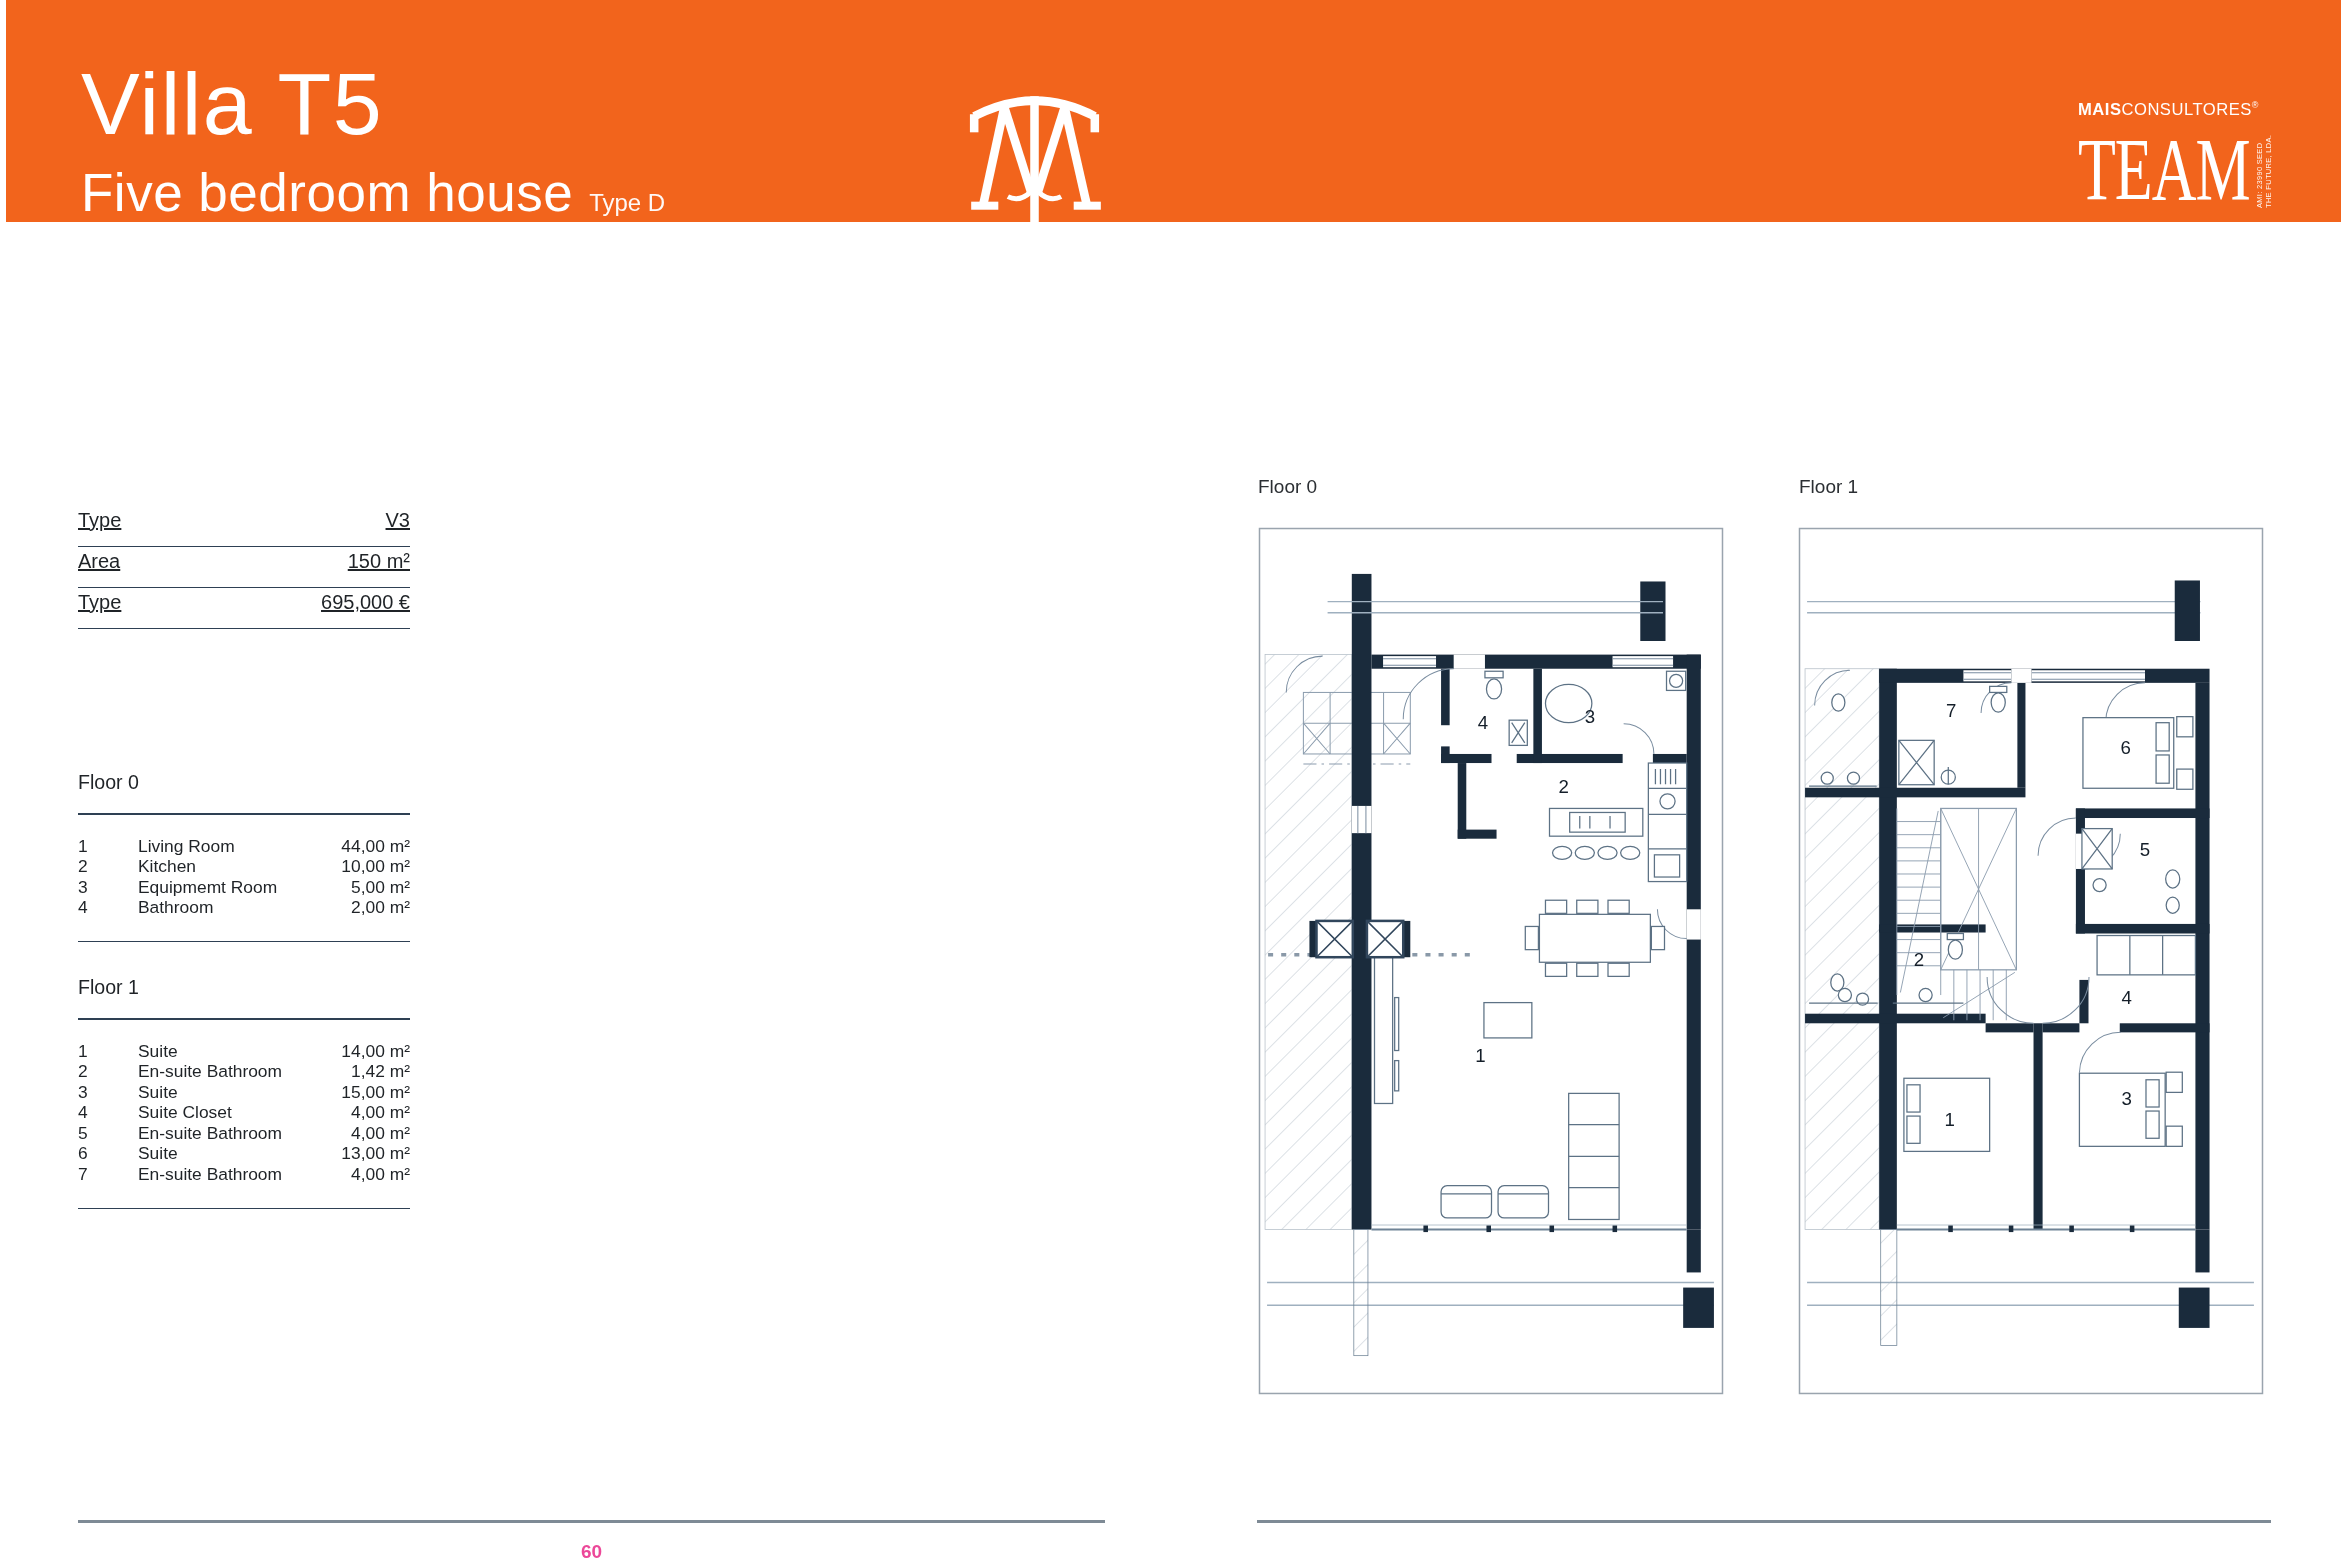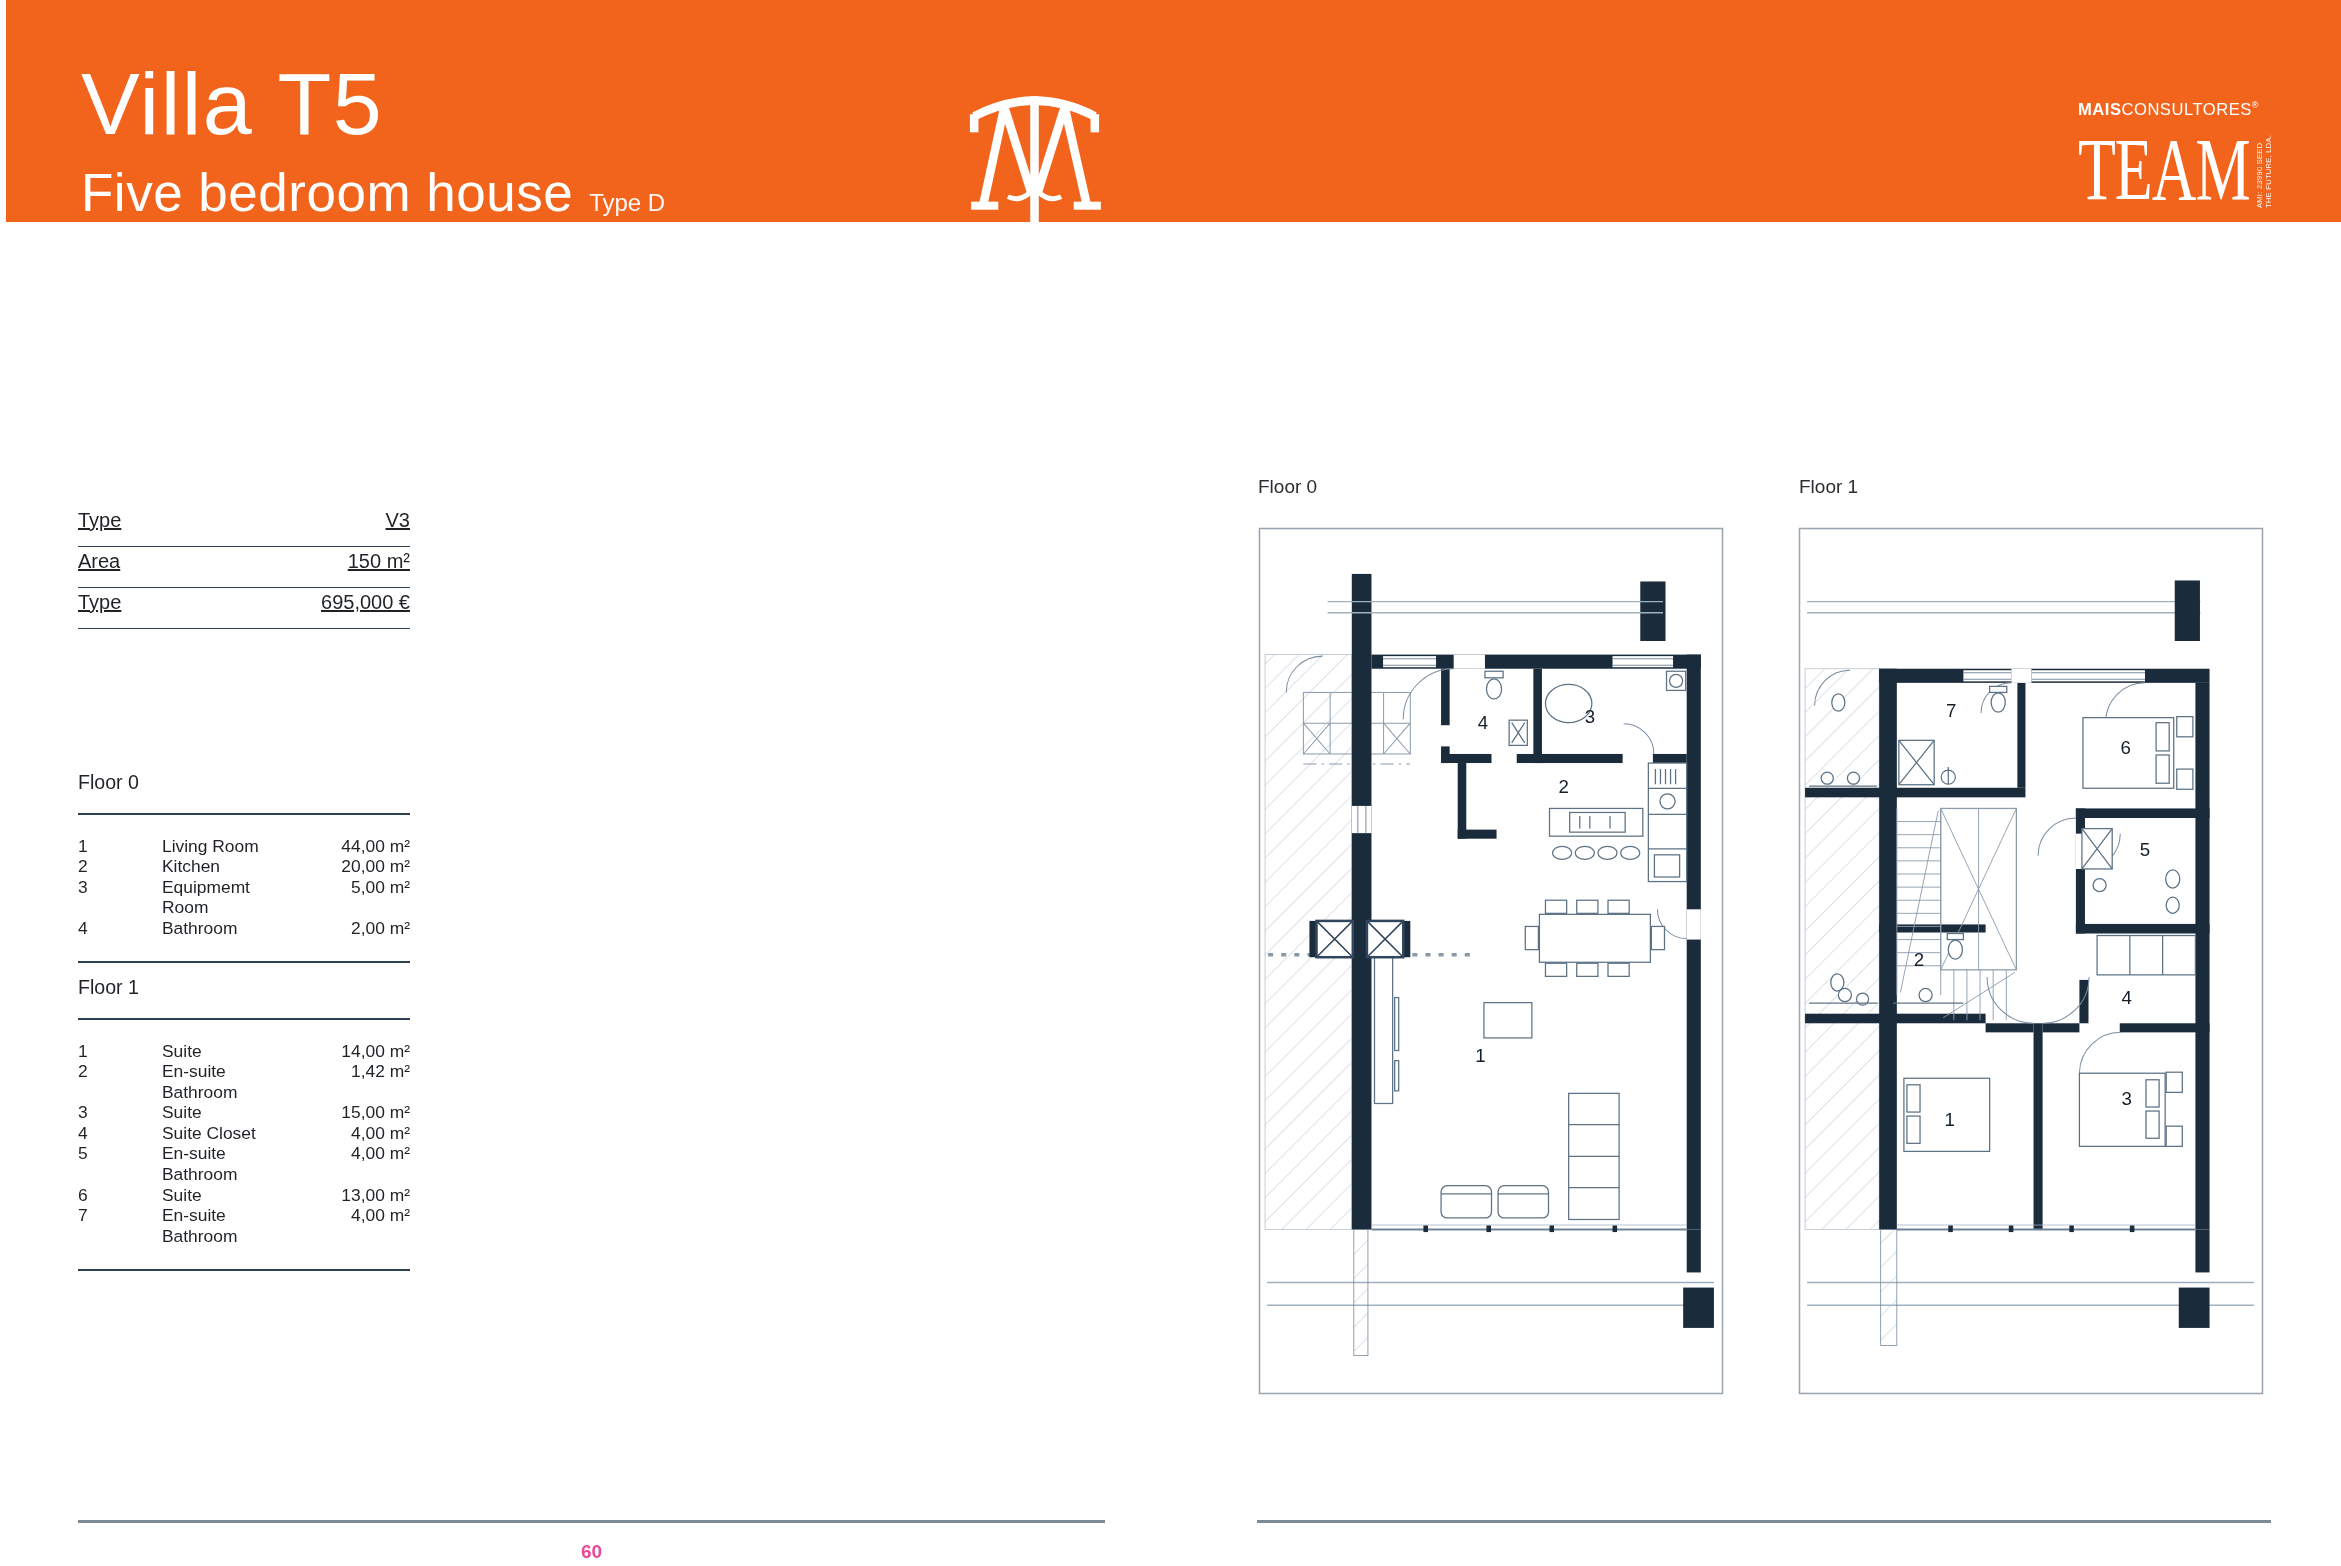--- a/index.html
+++ b/index.html
@@ -29,21 +29,21 @@
   .specs{position:absolute;left:78px;top:506px;width:332px;text-decoration:underline;}
   .spec-row{height:41px;box-sizing:border-box;border-bottom:1.5px solid #2E4053;
             display:flex;justify-content:space-between;align-items:flex-start;
             padding-top:3px;font-size:20px;}
   .floor-list{position:absolute;left:78px;width:332px;}
   .fl-title{font-size:19.6px;}
   .fl-rule{height:1.5px;background:#2E4053;margin-top:19px;}
   .fl-rows{margin-top:21px;}
   .fl-row{display:flex;font-size:17.4px;line-height:20.6px;}
   .fl-num{width:60px;}
-  .fl-name{flex:1;margin-left:24px;}
+  .fl-name{flex:1;}
   .fl-area{width:111px;text-align:right;}
   .fl-rule-bottom{height:1.5px;background:#2E4053;margin-top:23px;}
   
   .plan-title{position:absolute;top:476px;font-size:19px;color:#2b2f33;}
   .plan-box{position:absolute;top:526px;width:470px;height:870px;}
   .plan-box svg{width:100%;height:100%;display:block;}
   
   .footer-rule{position:absolute;top:1520px;height:2.5px;background:#7E8A95;}
   .page-num{position:absolute;top:1541px;font-size:19px;text-align:center;color:#ec4899;font-weight:bold;}
   text.room-label{font-family:"Liberation Sans",sans-serif;font-size:37px;fill:#141e29;}
@@ -113,21 +113,21 @@
     <div class="fl-rule"></div>
     <div class="fl-rows">
       <div class="fl-row">
           <span class="fl-num">1</span>
           <span class="fl-name">Living Room</span>
           <span class="fl-area">44,00 m²</span>
         </div>
       <div class="fl-row">
           <span class="fl-num">2</span>
           <span class="fl-name">Kitchen</span>
-          <span class="fl-area">20,00 m²</span>
+          <span class="fl-area">10,00 m²</span>
         </div>
       <div class="fl-row">
           <span class="fl-num">3</span>
           <span class="fl-name">Equipmemt Room</span>
           <span class="fl-area">5,00 m²</span>
         </div>
       <div class="fl-row">
           <span class="fl-num">4</span>
           <span class="fl-name">Bathroom</span>
           <span class="fl-area">2,00 m²</span>

